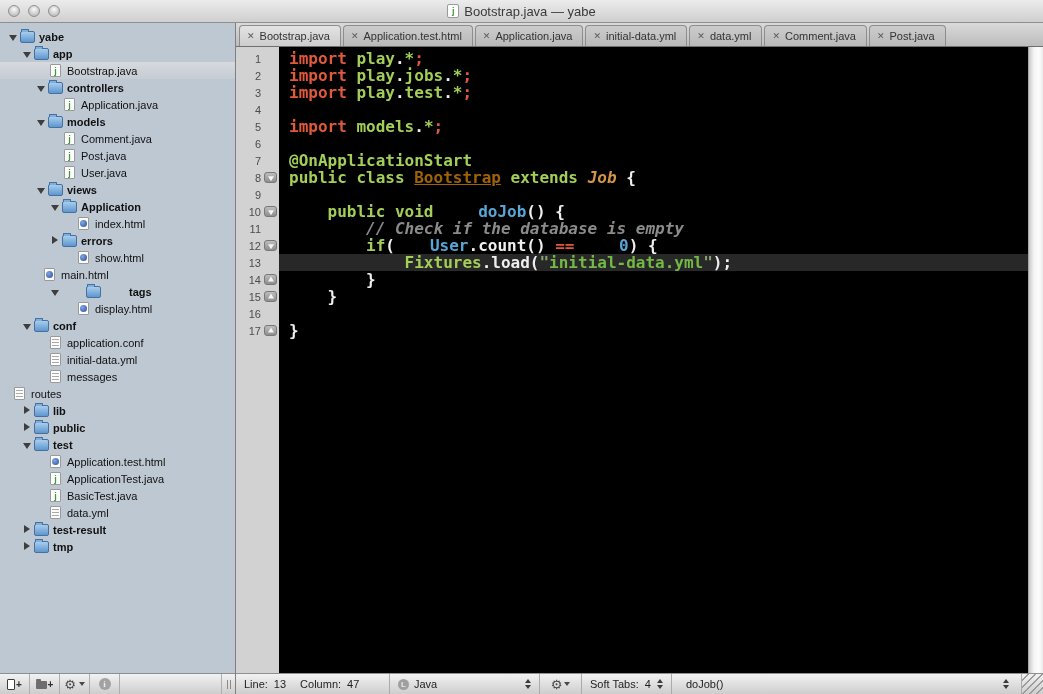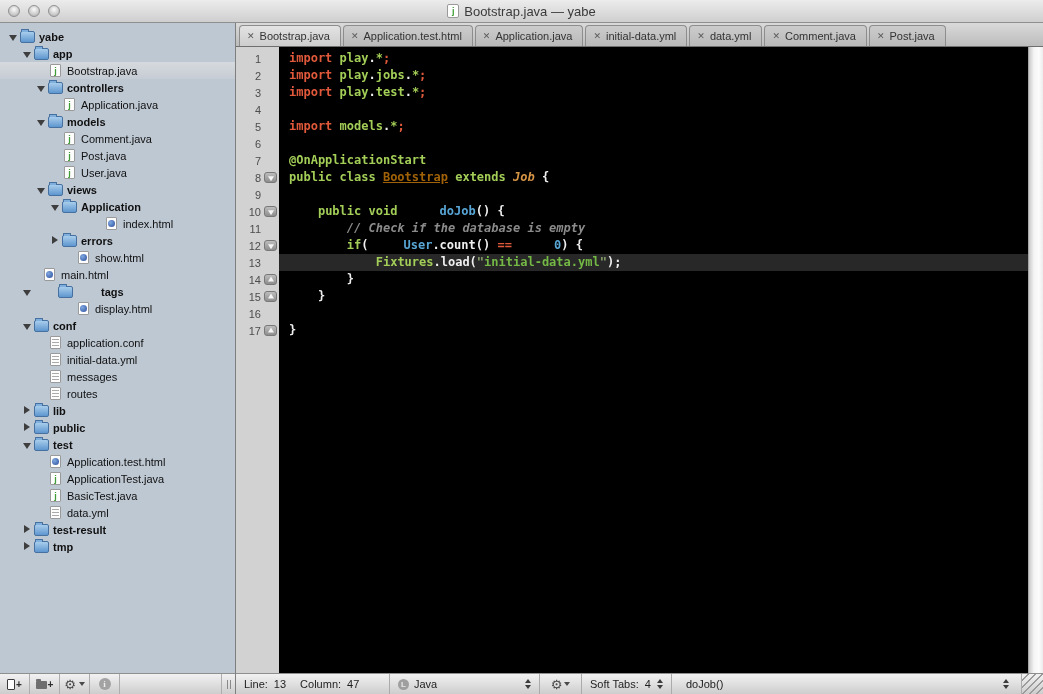--- a/index.html
+++ b/index.html
@@ -78,21 +78,21 @@
   .gnum { font-size:11px; color:#4c4c4c; text-align:right; }
   .gchip { width:13px; height:11px; margin:0 2px 0 3px; position:relative; }
   .gchip.has { background:linear-gradient(#bdbdbd,#8e8e8e); border:1px solid #787878; border-radius:3px; }
   .gchip.has::before { content:""; position:absolute; left:50%; top:50%; }
   .gchip.down::before { transform:translate(-50%,-35%);
     border-left:3.5px solid transparent; border-right:3.5px solid transparent; border-top:5px solid #f4f4f4; }
   .gchip.up::before { transform:translate(-50%,-70%);
     border-left:3.5px solid transparent; border-right:3.5px solid transparent; border-bottom:5px solid #f4f4f4; }
 
   .code { flex:1; min-width:0; padding-top:3px; font-family:"DejaVu Sans Mono", monospace;
-    font-size:12px; font-weight:bold; line-height:17px; white-space:pre; overflow:hidden; }
+    font-size:16px; font-weight:bold; line-height:17px; white-space:pre; overflow:hidden; }
   .cline { height:17px; padding-left:10px; }
   .cline.cur { background:#282828; }
   .w  { color:#efefef; }
   .g  { color:#a3ce57; }
   .o  { color:#e0593b; }
   .b  { color:#58a6d6;margin-left:35px; }
   .bu { color:#a16207; text-decoration:underline; }
   .it { color:#d69545; font-style:italic; }
   .c  { color:#8b8b8b; font-style:italic; }
   .s  { color:#74b845; }
@@ -190,41 +190,41 @@
           <div class="trow fold" style="padding-left: 36px;">
             <span class="tri down"></span>
             <span class="ficon folder"></span>
             <span class="tlabel">views</span>
           </div>
           <div class="trow fold" style="padding-left: 50px;">
             <span class="tri down"></span>
             <span class="ficon folder"></span>
             <span class="tlabel">Application</span>
           </div>
-          <div class="trow" style="padding-left: 92px;">
+          <div class="trow" style="padding-left: 64px;">
             <span class="tri"></span>
             <span class="ficon html"></span>
             <span class="tlabel">index.html</span>
           </div>
           <div class="trow fold" style="padding-left: 50px;">
             <span class="tri right"></span>
             <span class="ficon folder"></span>
             <span class="tlabel">errors</span>
           </div>
           <div class="trow" style="padding-left: 64px;">
             <span class="tri"></span>
             <span class="ficon html"></span>
             <span class="tlabel">show.html</span>
           </div>
           <div class="trow" style="padding-left: 30px;">
             <span class="tri"></span>
             <span class="ficon html"></span>
             <span class="tlabel">main.html</span>
           </div>
-          <div class="trow fold" style="padding-left: 22px; gap: 24px;">
+          <div class="trow fold" style="padding-left: 50px; gap: 24px;">
             <span class="tri down"></span>
             <span class="ficon folder"></span>
             <span class="tlabel">tags</span>
           </div>
           <div class="trow" style="padding-left: 64px;">
             <span class="tri"></span>
             <span class="ficon html"></span>
             <span class="tlabel">display.html</span>
           </div>
           <div class="trow fold" style="padding-left: 22px;">
@@ -240,21 +240,21 @@
           <div class="trow" style="padding-left: 36px;">
             <span class="tri"></span>
             <span class="ficon text"></span>
             <span class="tlabel">initial-data.yml</span>
           </div>
           <div class="trow" style="padding-left: 36px;">
             <span class="tri"></span>
             <span class="ficon text"></span>
             <span class="tlabel">messages</span>
           </div>
-          <div class="trow" style="padding-left: 36px; text-align: center;">
+          <div class="trow" style=" text-align: center;">
             <span class="tri"></span>
             <span class="ficon text"></span>
             <span class="tlabel">routes</span>
           </div>
           <div class="trow fold" style="padding-left: 22px;">
             <span class="tri right"></span>
             <span class="ficon folder"></span>
             <span class="tlabel">lib</span>
           </div>
           <div class="trow fold" style="padding-left: 22px;">

